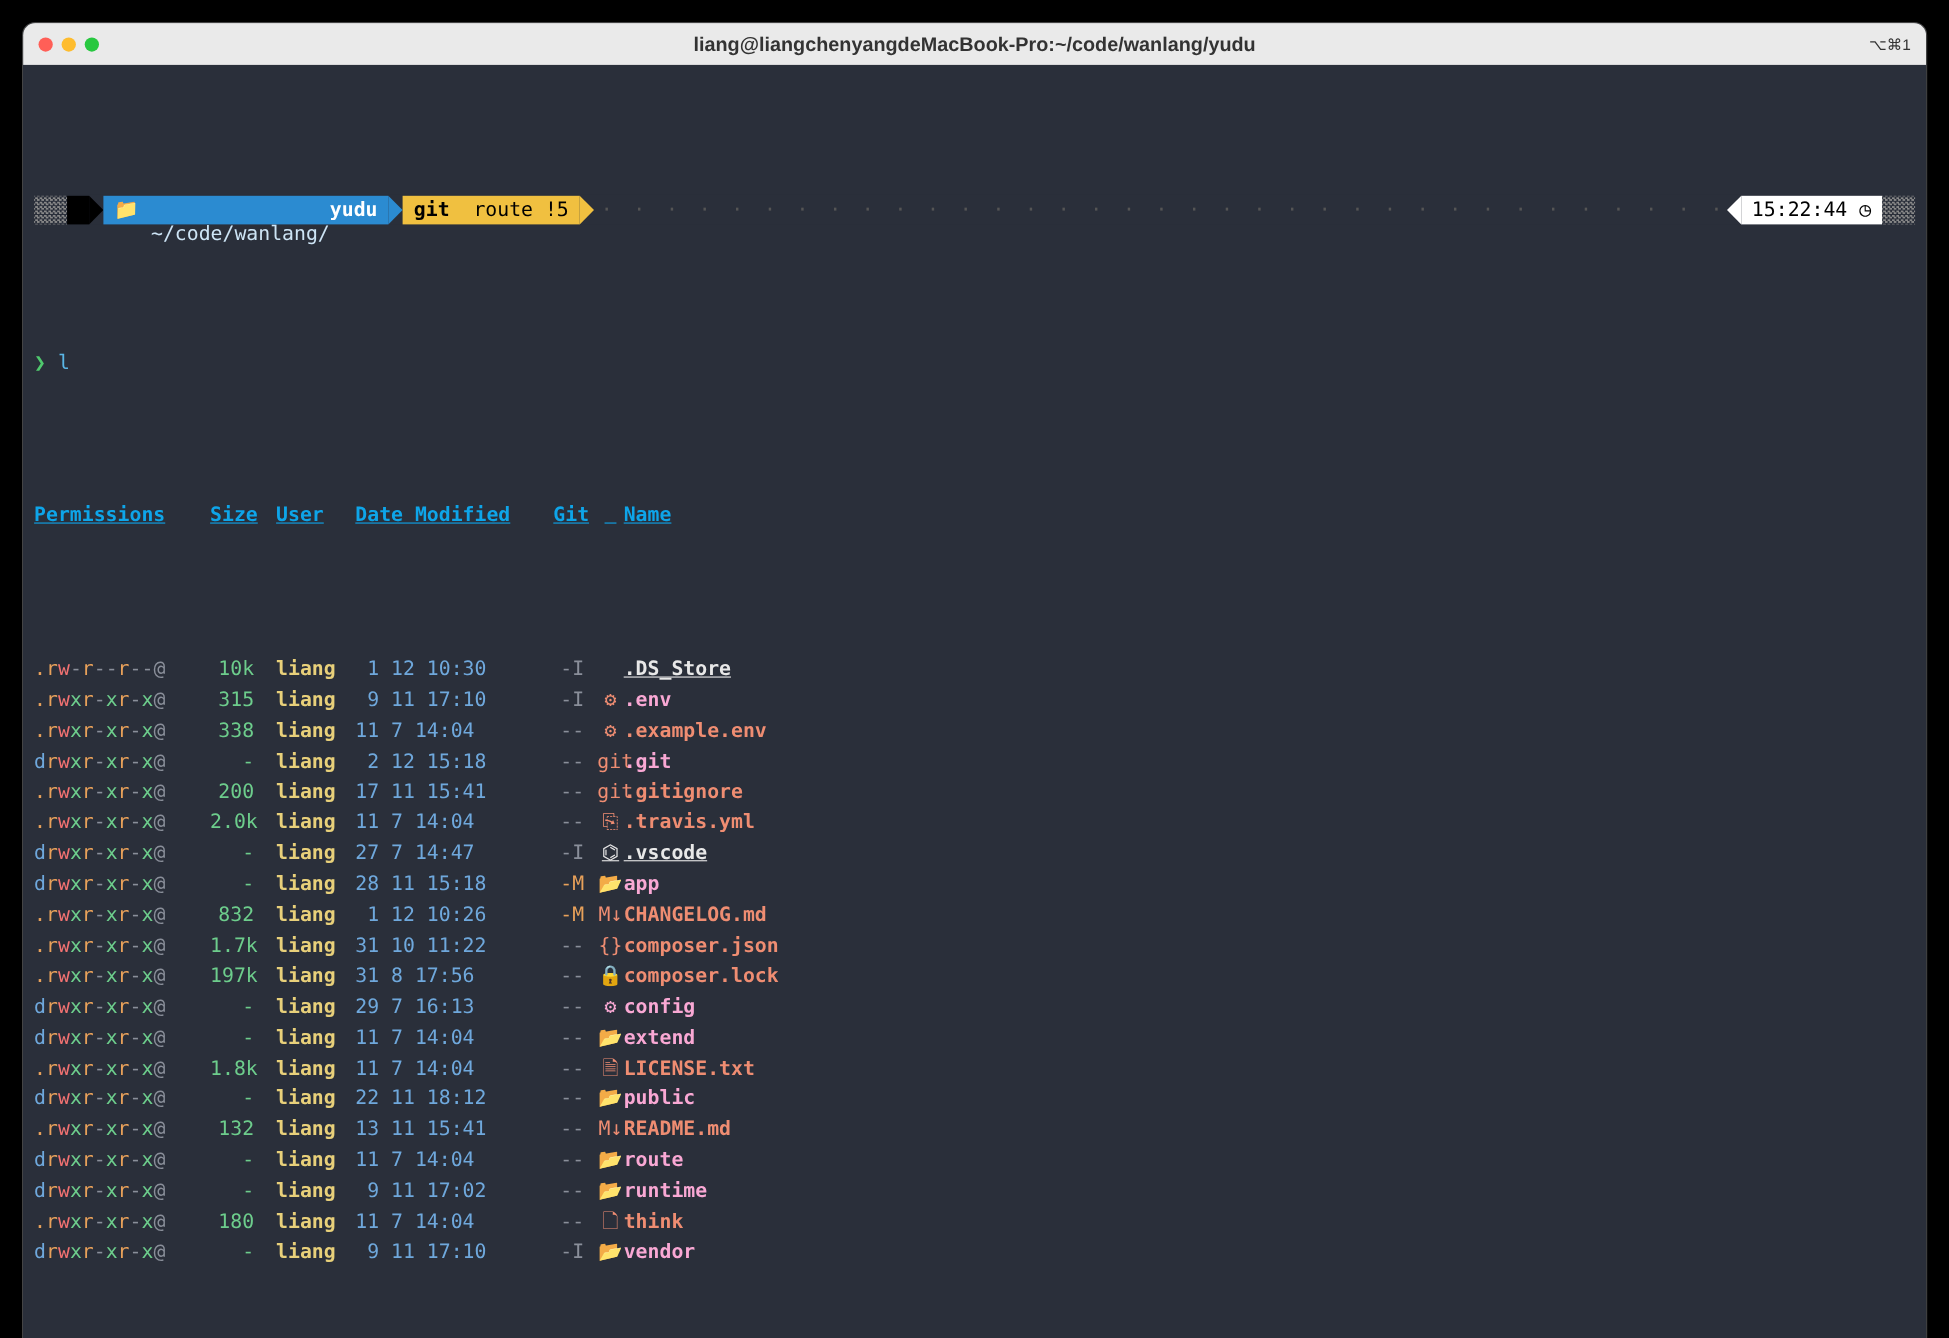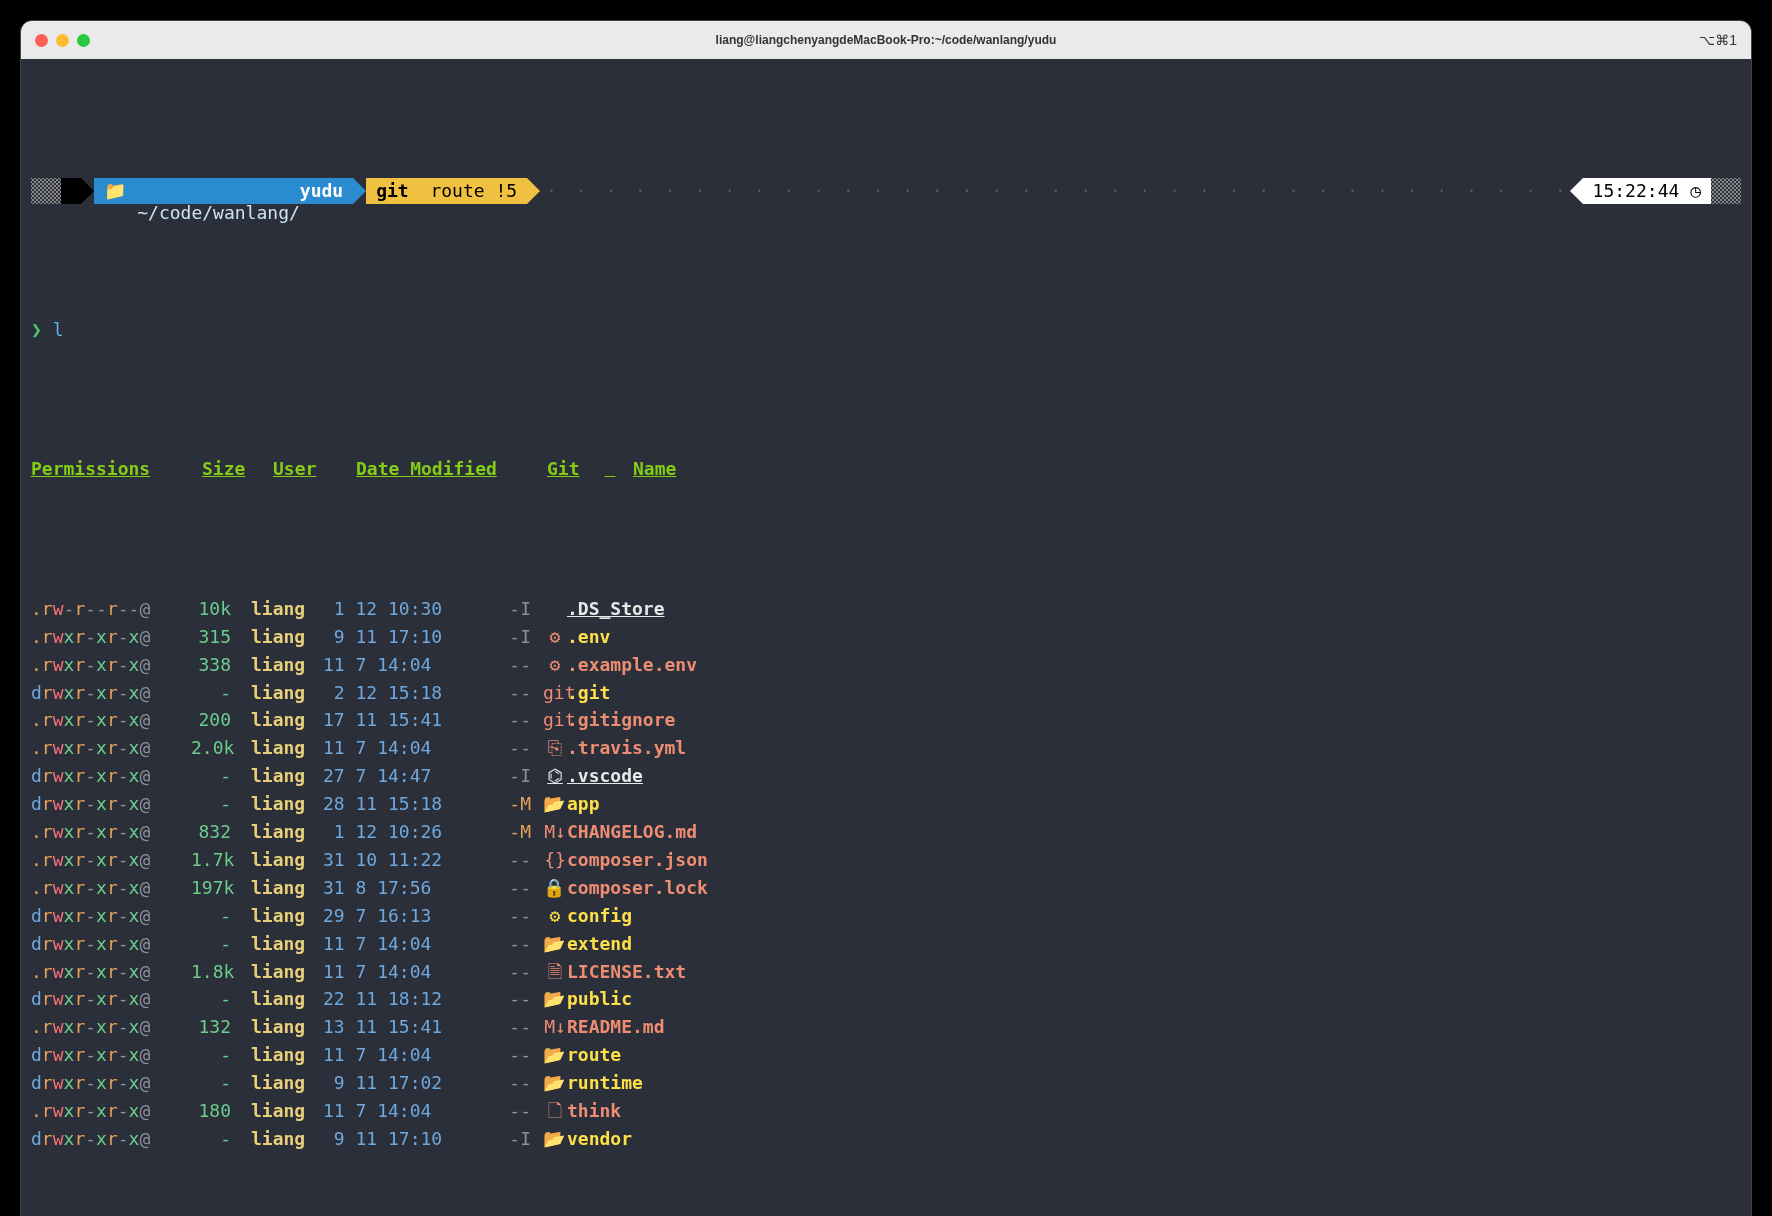--- a/index.html
+++ b/index.html
@@ -28,21 +28,21 @@
 .light { width: 13px; height: 13px; border-radius: 50%; }
 .red { background: #ff5f57; }
 .yellow { background: #febc2e; }
 .green { background: #28c840; }
 .title {
   position: absolute;
   left: 50%;
   transform: translateX(-50%);
   color: #333;
   font-family: -apple-system, sans-serif;
-  font-size: 12px;
+  font-size: 18px;
   font-weight: 600;
 }
 .right-indicator {
   margin-left: auto;
   color: #333;
   font-family: -apple-system, sans-serif;
   font-size: 14px;
   font-weight: 500;
 }
 .terminal {
@@ -91,34 +91,34 @@
   padding: 0 6px;
 }
 .dither {
   width: 30px;
   height: 26px;
   background: repeating-conic-gradient(#888 0% 25%, #2a2f3a 0% 50%) 50% / 4px 4px;
 }
 .cmd-line { color: #d0d0d0; }
 .prompt-sym { color: #4fc96d; font-weight: bold; }
 .cmd { color: #5ab6e6; }
-.header-row { text-decoration: underline; color: #84cc16; font-weight: bold; gap: 11px; }
+.header-row { text-decoration: underline; color: #0ea5e9; font-weight: bold; }
 .row { display: flex; }
 .c-perm { width: 160px; }
 .c-size { width: 60px; text-align: right; padding-right: 20px; }
 .c-user { width: 72px; }
 .c-date { width: 180px; }
 .c-git { width: 40px; text-align: right; padding-right: 12px; }
 .c-icon { width: 24px; text-align: center; }
 .c-name { flex: 1; }
 .orange { color: #e8a15a; }
 .red-t { color: #f37272; }
 .salmon { color: #ef8d72; }
 .green-t { color: #6dcd8c; }
-.cyan { color: #fde047; }
+.cyan { color: #f9a8d4; }
 .blue-t { color: #6fa8dc; }
 .yellow-t { color: #e8d07a; font-weight: bold; }
 .grey { color: #8a8f9a; }
 .white-t { color: #e8e8e8; text-decoration: underline; }
 .bold { font-weight: bold; }
 .path-dim { color: #cde4f5; margin-top: 44px; }
 .path-bright { color: #fff; font-weight: bold; }
 </style>
 </head>
 <body>

